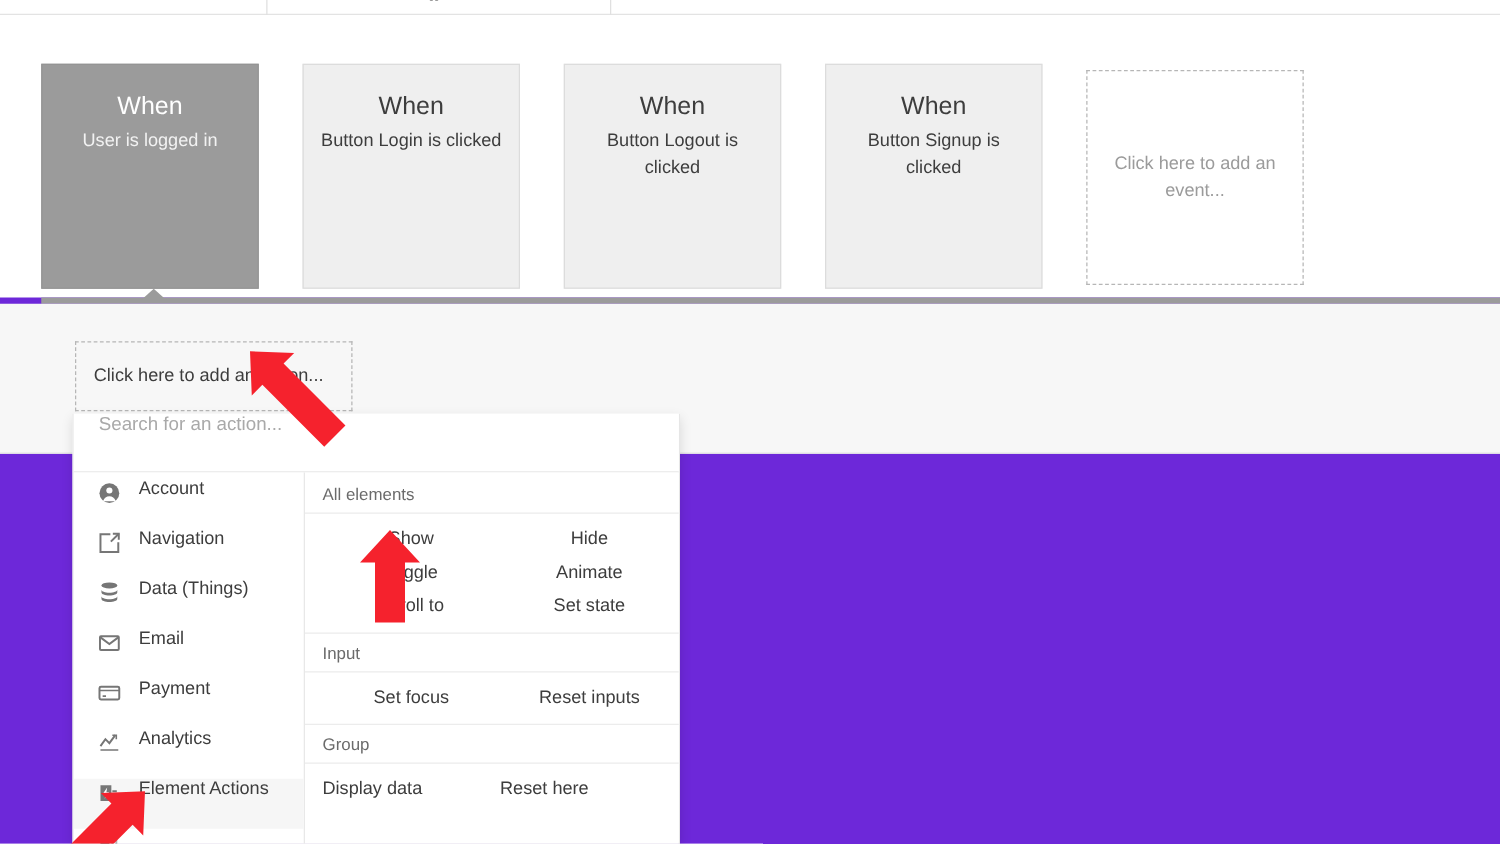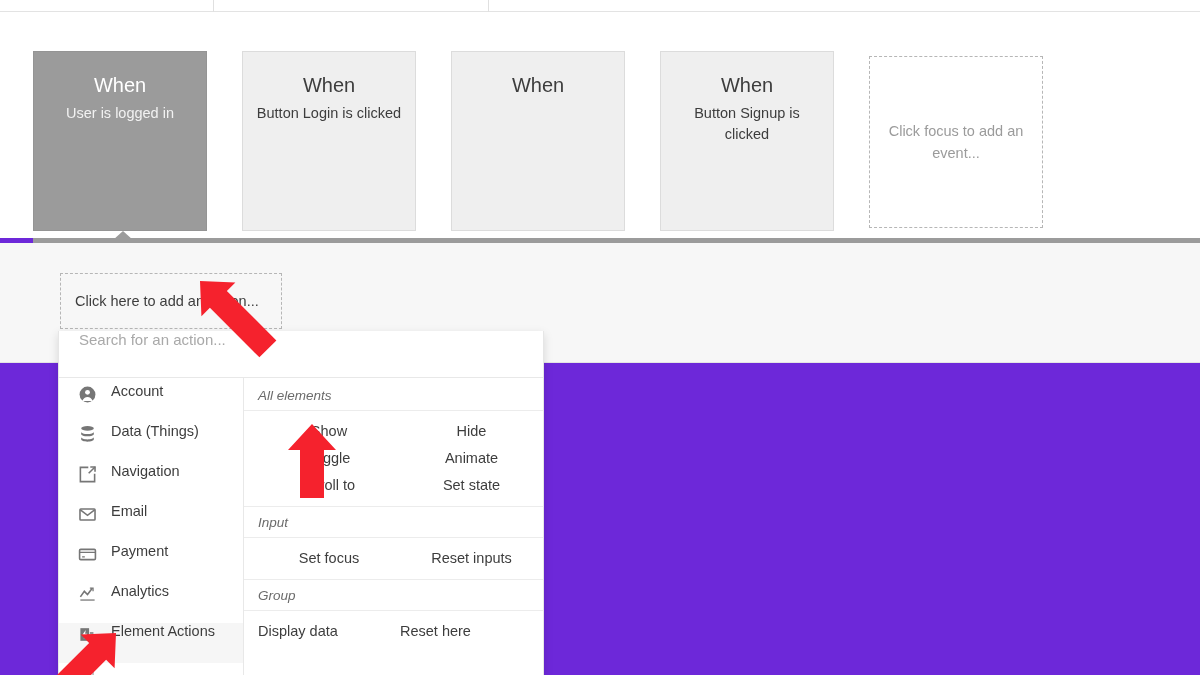--- a/index.html
+++ b/index.html
@@ -106,21 +106,21 @@
   }
   .dd-cat.active { background: #f6f6f6; }
   .dd-cat .ic {
     width: 22px; height: 22px; margin-right: 13px;
     display: flex; align-items: center; justify-content: center; flex: 0 0 22px;
   }
   .dd-cat .lbl { font-size: 14.5px; color: #3d3d3d; white-space: nowrap; }
 
   .dd-right { flex: 1; background: #fff; padding-top: 2px; }
   .dd-group-title {
-    font-size: 13.5px; font-style: italic; color: #6b6b6b;
+    font-size: 13.5px; color: #6b6b6b;
     padding: 8px 0 7px 14px;
     border-bottom: 1px solid #ececec;
   }
   .dd-items { display: grid; grid-template-columns: 142px 1fr; padding: 7px 0 7px 14px; }
   .dd-item { font-size: 14.5px; color: #3d3d3d; line-height: 27px; }
   .sec-sep { border-bottom: 1px solid #ececec; text-align: center; }
 
   
   .ic svg { display: block; }
 
@@ -146,29 +146,30 @@
       <div class="ev-sub">User is logged in</div>
     </div>
 
     <div class="evcard c1">
       <div class="ev-title">When</div>
       <div class="ev-sub">Button Login is clicked</div>
     </div>
 
     <div class="evcard c2">
       <div class="ev-title">When</div>
+      <div class="ev-sub">Button Logout is clicked</div>
     </div>
 
     <div class="evcard c3">
       <div class="ev-title">When</div>
       <div class="ev-sub">Button Signup is clicked</div>
     </div>
 
     <div class="evadd">
-      <div class="ph">Click focus to add an event...</div>
+      <div class="ph">Click here to add an event...</div>
     </div>
   </div>
 
   <div class="barwrap">
     <div class="gbar"></div>
     <div class="caret"></div>
   </div>
 
   <div class="actionpanel">
     <div class="addaction">
@@ -192,38 +193,38 @@
                 <circle cx="12" cy="12" r="10" fill="#767676"></circle>
                 <circle cx="12" cy="9.3" r="3.1" fill="#fff"></circle>
                 <path d="M5.6 20.2c1.1-3.3 3.5-5 6.4-5s5.3 1.7 6.4 5z" fill="#fff"></path>
               </svg>
           </span>
           <span class="lbl">Account</span>
         </div>
 
         <div class="dd-cat">
           <span class="ic">
+            <svg width="19" height="19" viewBox="0 0 24 24" fill="none" stroke="#767676" stroke-width="2">
+                <path d="M13 3H3v18h18V11"></path>
+                <path d="M13.5 10.5 21.5 2.5"></path>
+                <path d="M15.5 2.5h6v6"></path>
+              </svg>
+          </span>
+          <span class="lbl">Navigation</span>
+        </div>
+
+        <div class="dd-cat">
+          <span class="ic">
             <svg width="19" height="19" viewBox="0 0 24 24" fill="#767676">
                 <ellipse cx="12" cy="4.2" rx="8" ry="3"></ellipse>
                 <path d="M4 8.5c0 1.7 3.6 3 8 3s8-1.3 8-3v2.8c0 1.7-3.6 3-8 3s-8-1.3-8-3z"></path>
                 <path d="M4 15.2c0 1.7 3.6 3 8 3s8-1.3 8-3V18c0 1.7-3.6 3-8 3s-8-1.3-8-3z"></path>
               </svg>
           </span>
           <span class="lbl">Data (Things)</span>
-        </div>
-
-        <div class="dd-cat">
-          <span class="ic">
-            <svg width="19" height="19" viewBox="0 0 24 24" fill="none" stroke="#767676" stroke-width="2">
-                <path d="M13 3H3v18h18V11"></path>
-                <path d="M13.5 10.5 21.5 2.5"></path>
-                <path d="M15.5 2.5h6v6"></path>
-              </svg>
-          </span>
-          <span class="lbl">Navigation</span>
         </div>
 
         <div class="dd-cat">
           <span class="ic">
             <svg width="19" height="19" viewBox="0 0 24 24" fill="none" stroke="#767676" stroke-width="2">
                 <rect x="2.5" y="5" width="19" height="14" rx="1"></rect>
                 <path d="M3 6.2 12 13l9-6.8"></path>
               </svg>
           </span>
           <span class="lbl">Email</span>

